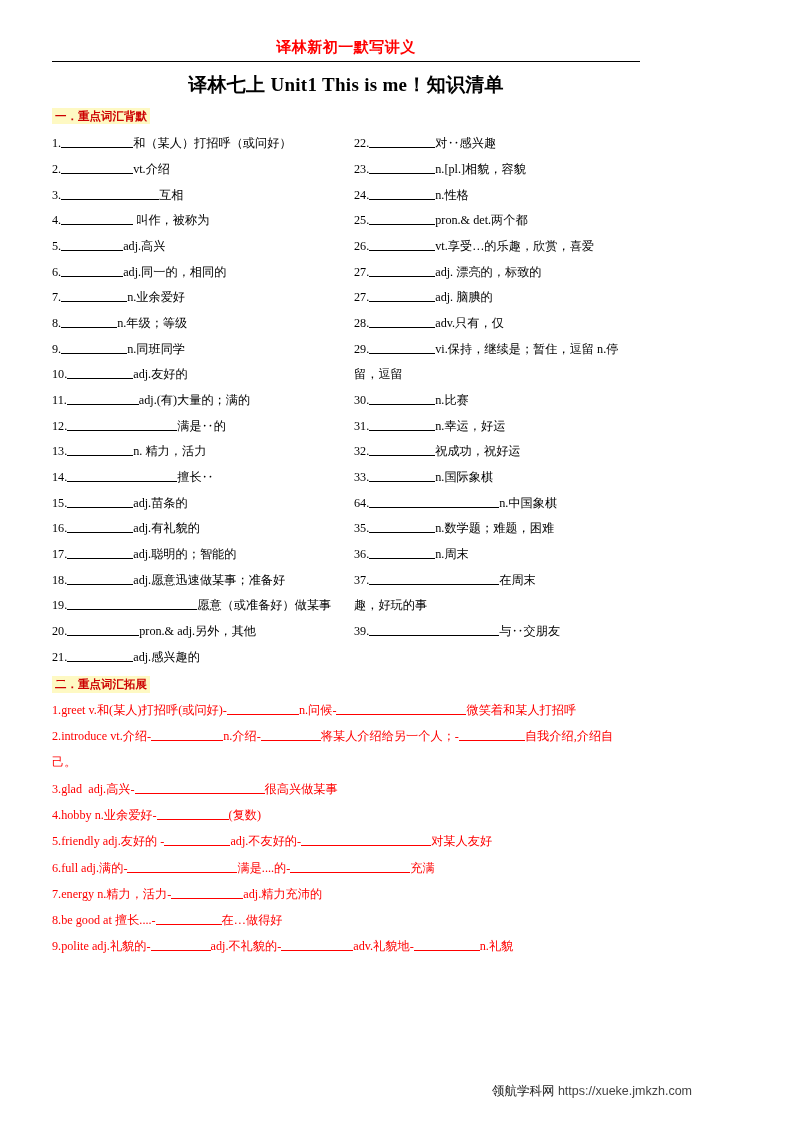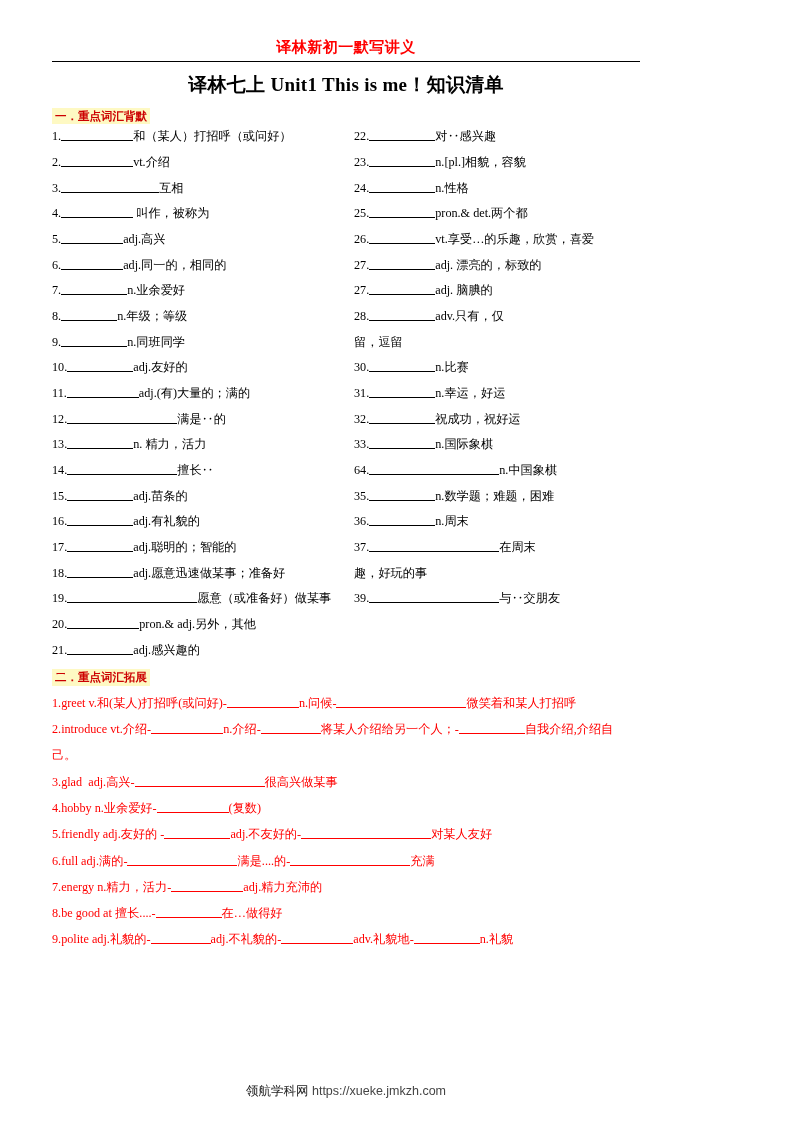--- a/index.html
+++ b/index.html
@@ -50,21 +50,21 @@
     color: #cc0000;
     font-weight: bold;
     font-size: 11.5px;
     padding: 1px 3px 1px 3px;
     font-family: "Liberation Sans", sans-serif;
     line-height: 1.25;
   }
   .cols {
     display: flex;
     gap: 0px;
-    margin-top: 4px;
+    margin-top: 11px;
   }
   .col {
     width: 50%;
     box-sizing: border-box;
   }
   .col.left { padding-right: 10px; }
   .col.right { padding-left: 8px; }
   .item {
     font-size: 12.2px;
     line-height: 1.35;
@@ -91,21 +91,21 @@
     white-space: pre-wrap;
   }
   .ext-item .blank {
     border-bottom: 1px solid #ff0000;
   }
   .footer {
     position: absolute;
     left: 0;
     right: 0;
     bottom: 22px;
-    text-align: center;
+    text-align: right;
     font-size: 12.5px;
     color: #444;
     font-family: "Liberation Sans", sans-serif;
   }
   .footer .brand { color: #222; }
 </style>
 </head>
 <body>
 
 <div class="page">
@@ -144,20 +144,21 @@
       </div>
     <div class="col right" id="col-right">
         <div class="item"><span class="num">22.</span><span class="blank" style="width: 66px;"></span><span>对‥感兴趣</span></div>
         <div class="item"><span class="num">23.</span><span class="blank" style="width: 66px;"></span><span>n.[pl.]相貌，容貌</span></div>
         <div class="item"><span class="num">24.</span><span class="blank" style="width: 66px;"></span><span>n.性格</span></div>
         <div class="item"><span class="num">25.</span><span class="blank" style="width: 66px;"></span><span>pron.&amp; det.两个都</span></div>
         <div class="item"><span class="num">26.</span><span class="blank" style="width: 66px;"></span><span>vt.享受…的乐趣，欣赏，喜爱</span></div>
         <div class="item"><span class="num">27.</span><span class="blank" style="width: 66px;"></span><span>adj. 漂亮的，标致的</span></div>
         <div class="item"><span class="num">27.</span><span class="blank" style="width: 66px;"></span><span>adj. 脑腆的</span></div>
         <div class="item"><span class="num">28.</span><span class="blank" style="width: 66px;"></span><span>adv.只有，仅</span></div>
+        <div class="item"><span class="num">29.</span><span class="blank" style="width: 66px;"></span><span>vi.保持，继续是；暂住，逗留 n.停</span></div>
         <div class="item"><span>留，逗留</span></div>
         <div class="item"><span class="num">30.</span><span class="blank" style="width: 66px;"></span><span>n.比赛</span></div>
         <div class="item"><span class="num">31.</span><span class="blank" style="width: 66px;"></span><span>n.幸运，好运</span></div>
         <div class="item"><span class="num">32.</span><span class="blank" style="width: 66px;"></span><span>祝成功，祝好运</span></div>
         <div class="item"><span class="num">33.</span><span class="blank" style="width: 66px;"></span><span>n.国际象棋</span></div>
         <div class="item"><span class="num">64.</span><span class="blank" style="width: 130px;"></span><span>n.中国象棋</span></div>
         <div class="item"><span class="num">35.</span><span class="blank" style="width: 66px;"></span><span>n.数学题；难题，困难</span></div>
         <div class="item"><span class="num">36.</span><span class="blank" style="width: 66px;"></span><span>n.周末</span></div>
         <div class="item"><span class="num">37.</span><span class="blank" style="width: 130px;"></span><span>在周末</span></div>
         <div class="item"><span>趣，好玩的事</span></div>

